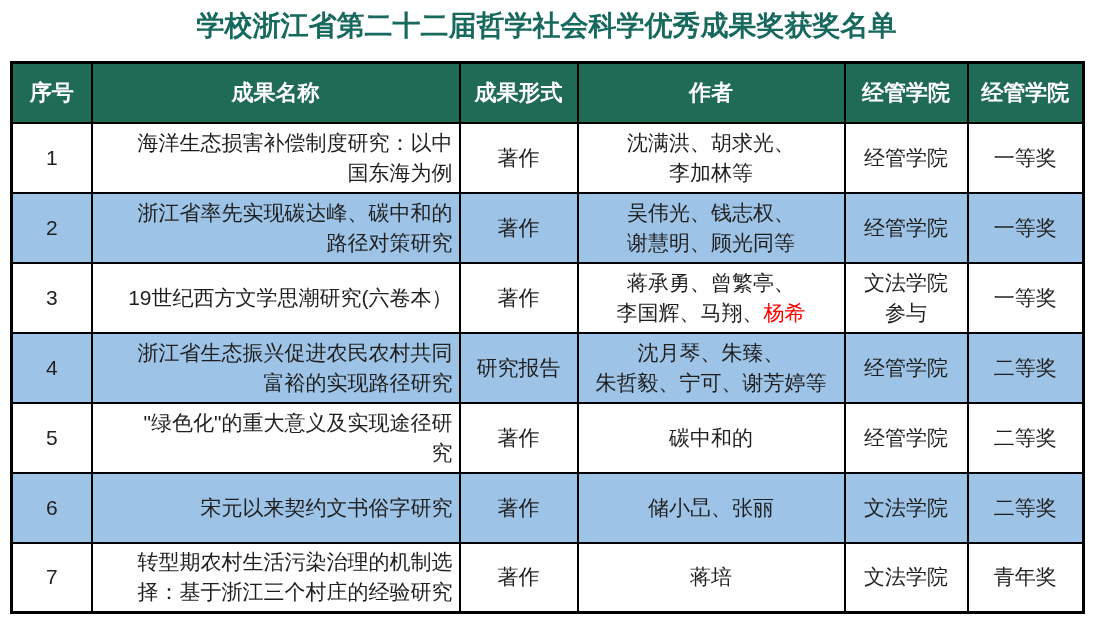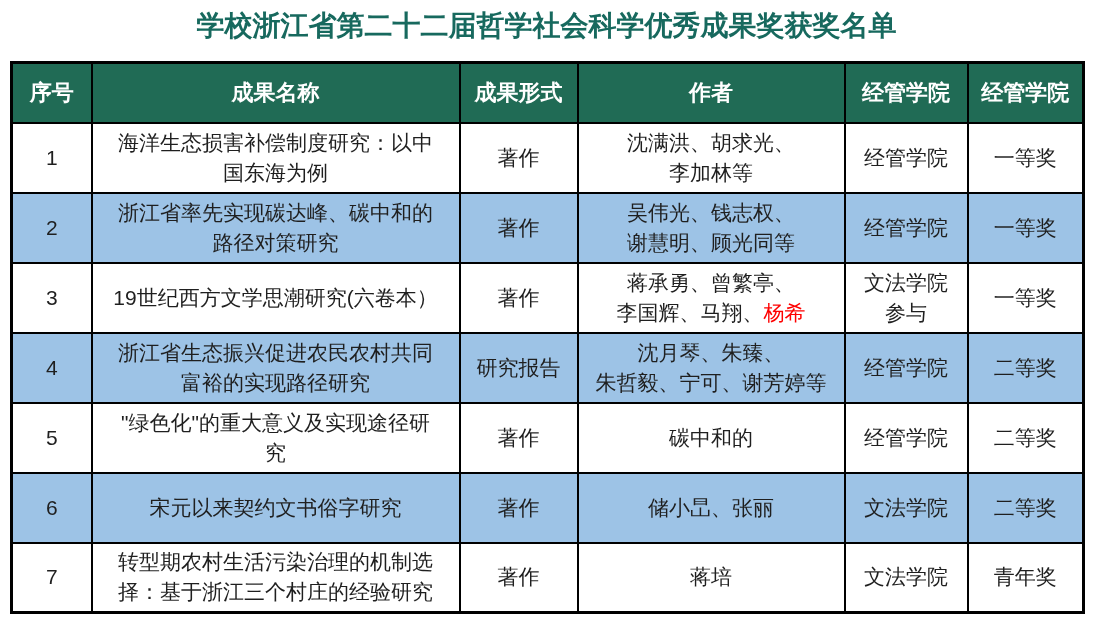--- a/index.html
+++ b/index.html
@@ -47,21 +47,21 @@
   }
   thead tr{height:60px;}
   tbody tr{height:70px;}
   th{
     background:var(--header-bg);
     color:var(--header-text);
     font-size:22px;
     font-weight:bold;
   }
   td{font-size:21px;}
-  td.cell-name{text-align:center;}
+  td.cell-name{text-align:right;}
   tr.alt td{background:var(--row-even-bg);}
   tr.plain td{background:var(--row-odd-bg);}
   .hl-name{
     color:var(--highlight);
     text-decoration-color:var(--highlight);
   }
 </style>
 </head>
 <body>
 

